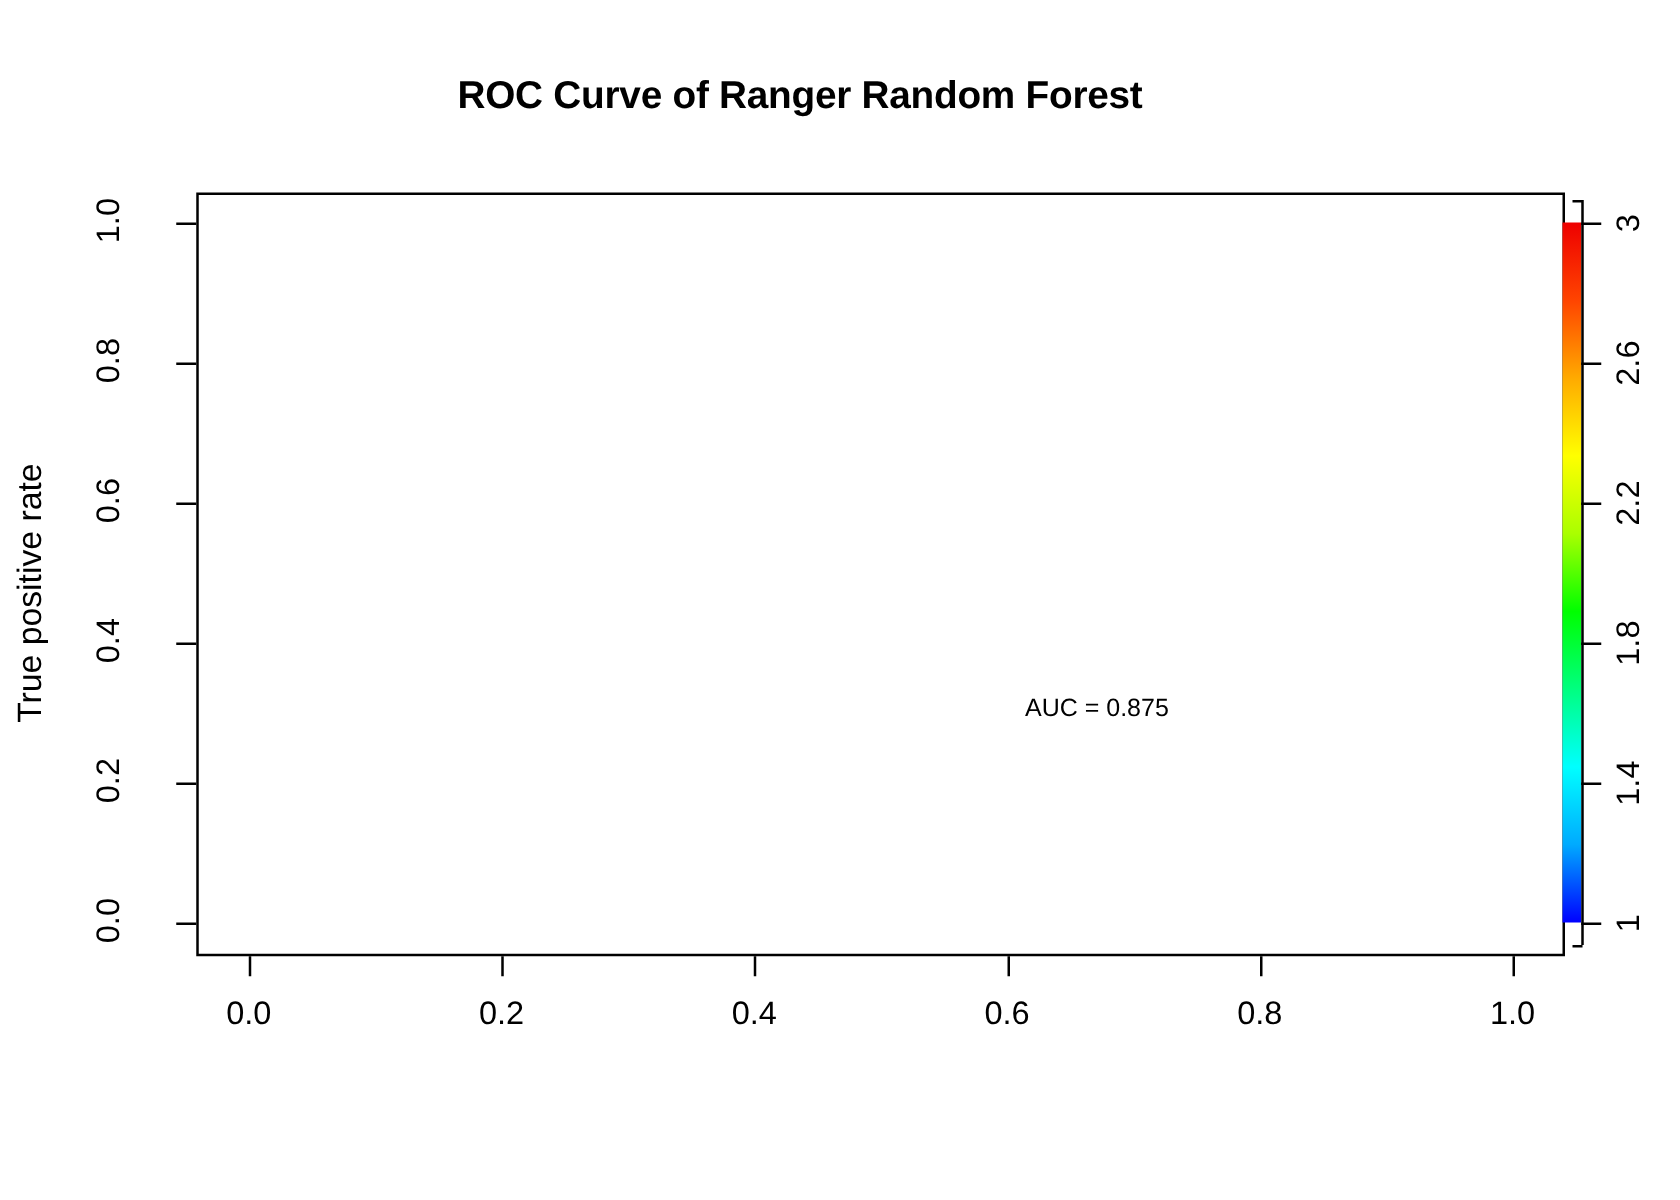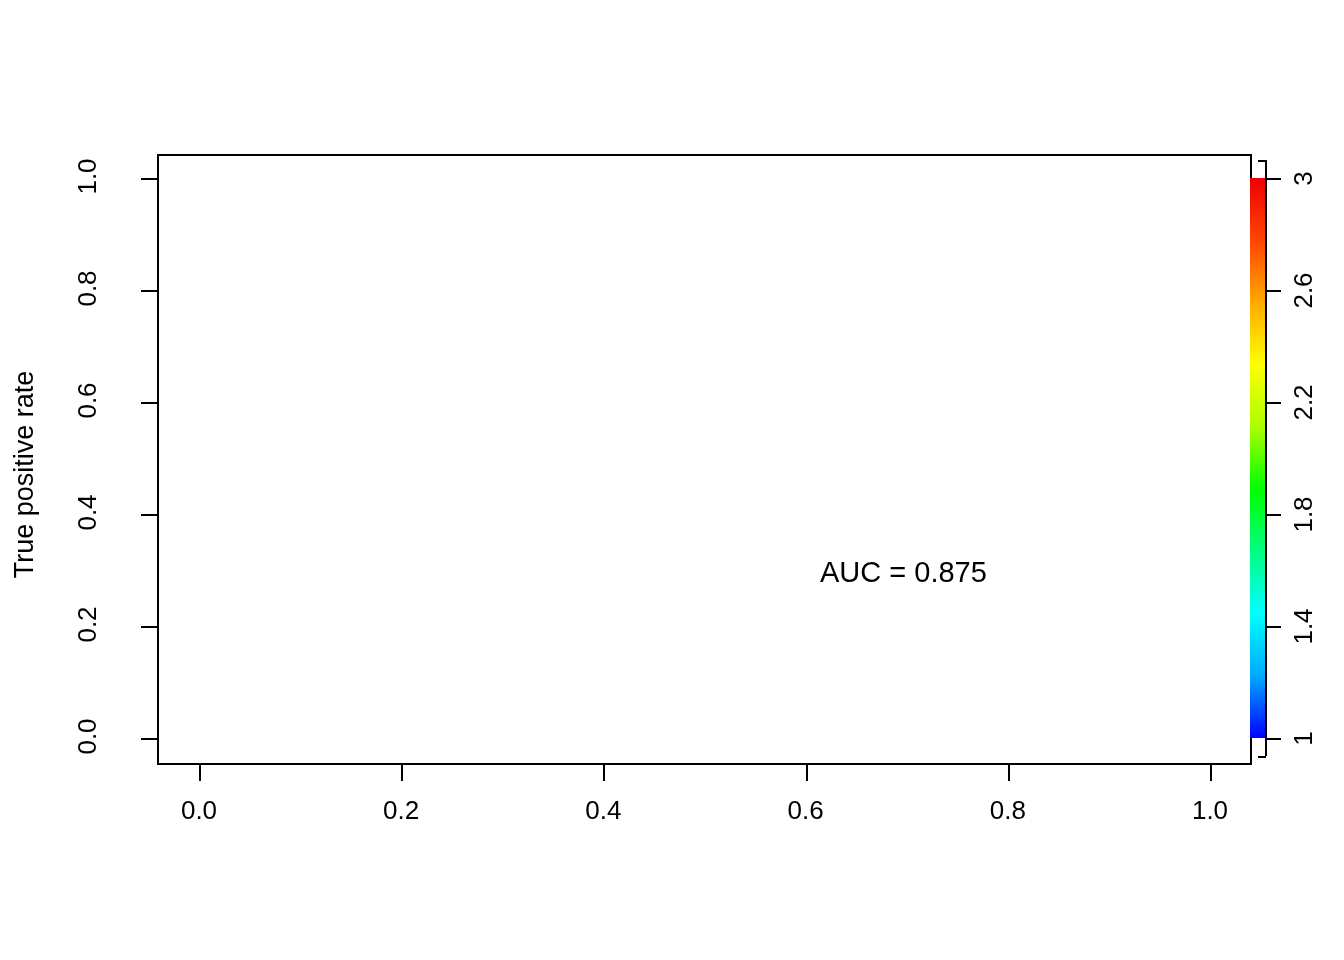--- a/index.html
+++ b/index.html
@@ -135,21 +135,21 @@
     font-size: 27px;
     font-family: "Liberation Sans", sans-serif;
     white-space: nowrap;
   }
 
   
   .auc-annotation {
     position: absolute;
     left: 820px;
     top: 556px;
-    font-size: 29px;
+    font-size: 20px;
     font-family: "Liberation Sans", sans-serif;
     white-space: nowrap;
   }
 
   
   .colorbar-wrap {
     position: absolute;
     left: 1250px;
     top: 178px;
     width: 15px;
@@ -203,20 +203,21 @@
     text-align: center;
     width: 70px;
     margin-top: -15px;
   }
 </style>
 </head>
 <body>
 
 <div id="canvas">
 
+  <div class="chart-title">ROC Curve of Ranger Random Forest</div>
 
   <div class="plot-inner">
     <div id="gridlines">
         <div class="grid-v" style="left: 42px; border-left-color: rgb(212, 212, 212);"></div>
         <div class="grid-v" style="left: 244.2px; border-left-color: rgb(212, 212, 212);"></div>
         <div class="grid-v" style="left: 446.4px; border-left-color: rgb(212, 212, 212);"></div>
         <div class="grid-v" style="left: 648.6px; border-left-color: rgb(212, 212, 212);"></div>
         <div class="grid-v" style="left: 850.8px; border-left-color: rgb(212, 212, 212);"></div>
         <div class="grid-v" style="left: 1053px; border-left-color: rgb(212, 212, 212);"></div>
         <div class="grid-h" style="top: 584px; border-top-color: rgb(212, 212, 212);"></div>

